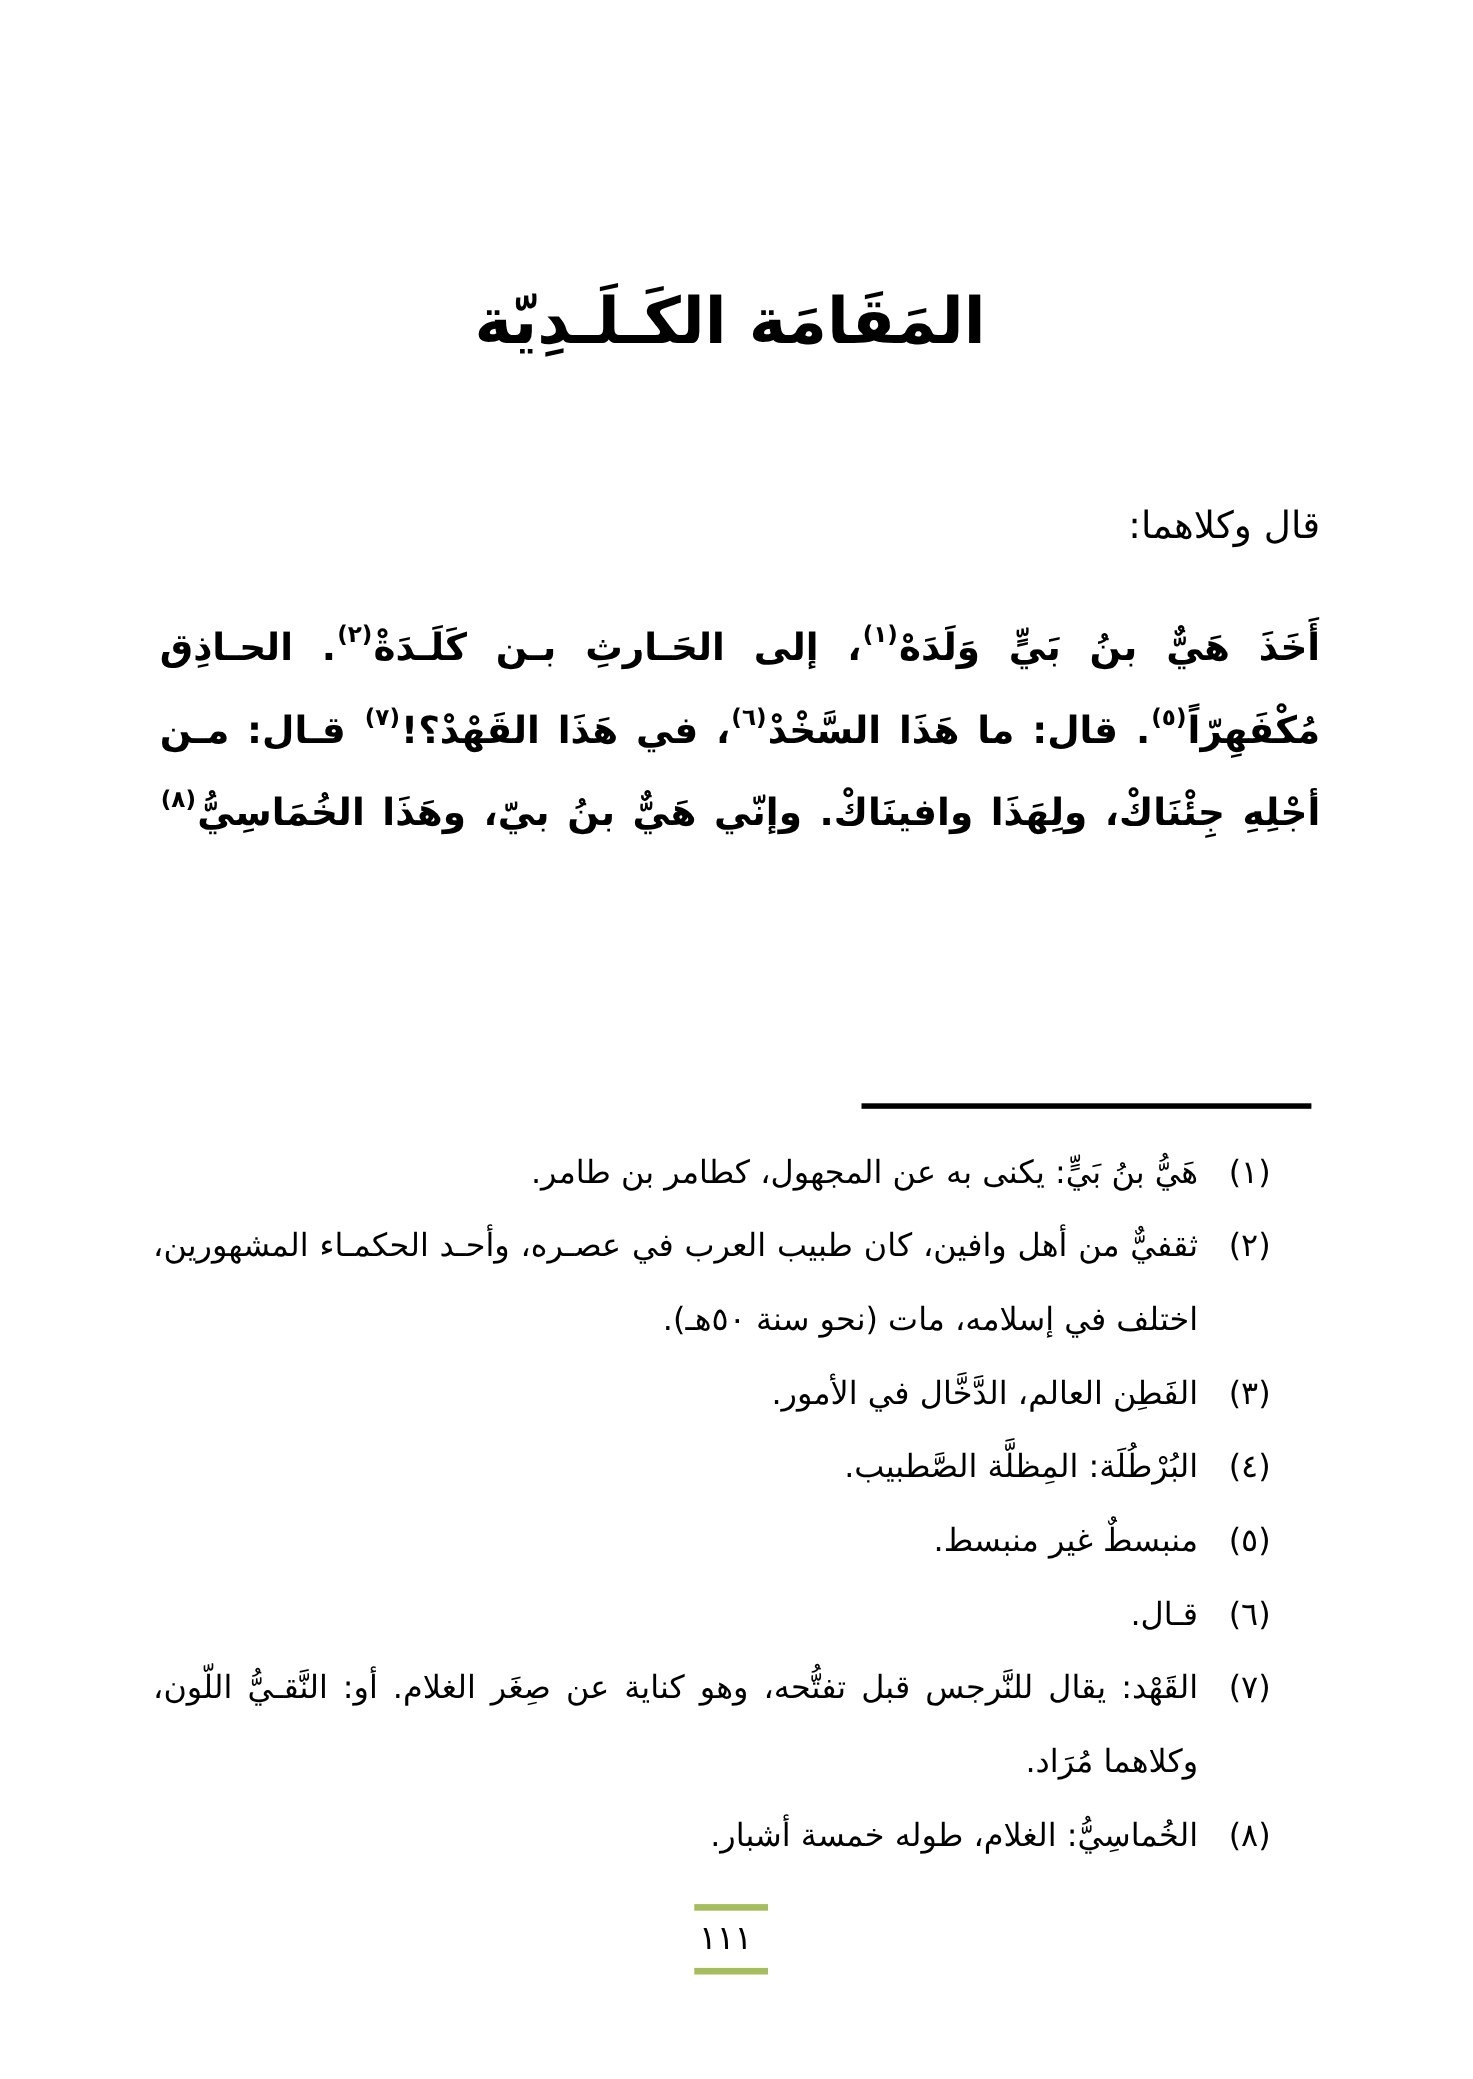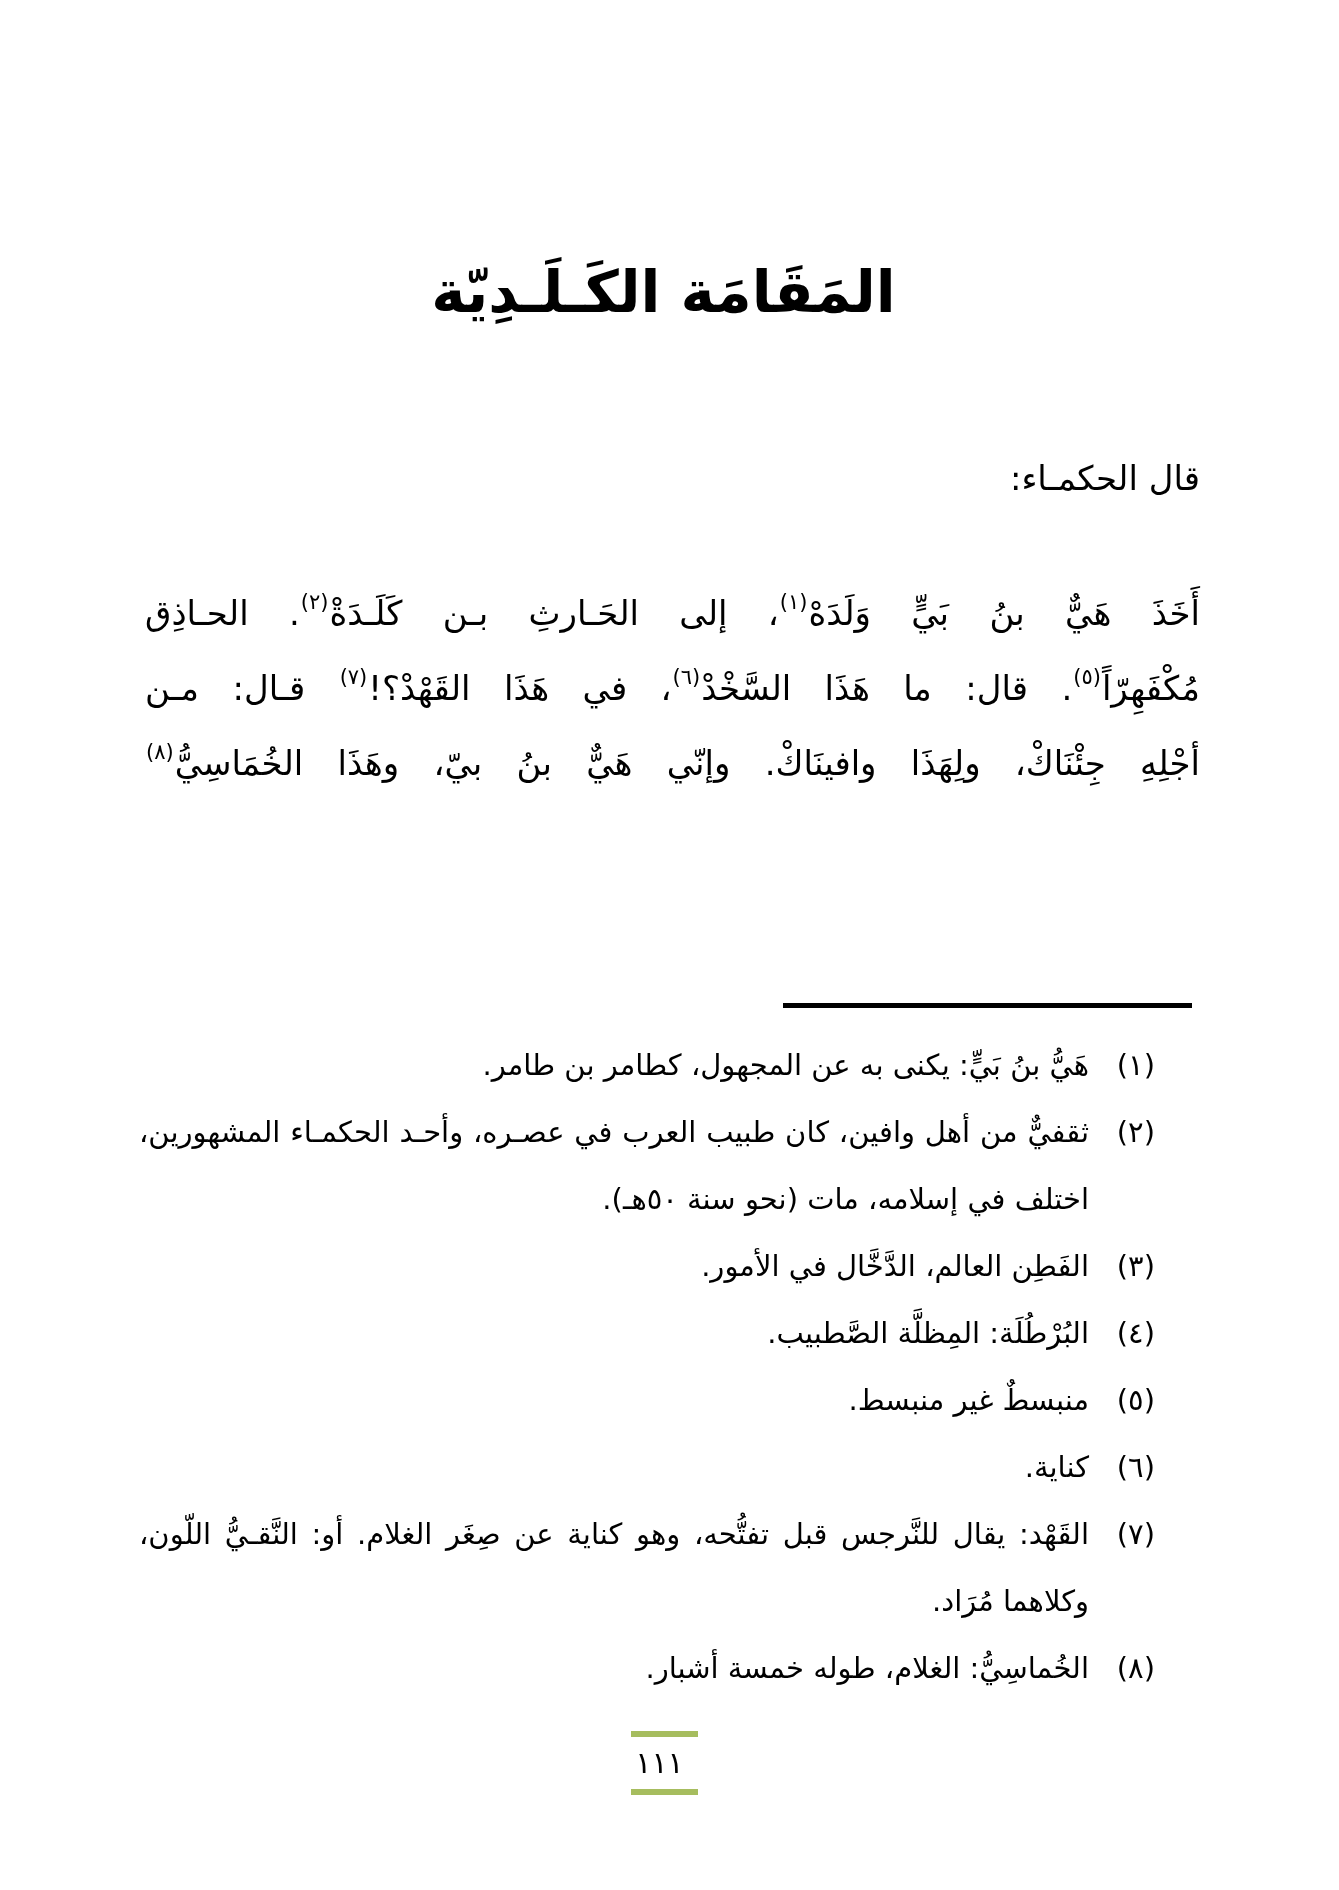--- a/index.html
+++ b/index.html
@@ -26,23 +26,24 @@
     letter-spacing: 1px;
   }
   .narrator-line {
     position: absolute;
     top: 458px;
     right: 139px;
     font-size: 34px;
   }
   .body-block {
     position: absolute;
-    top: 576px;
+    top: 552px;
     right: 139px;
     width: 1055px;
+    font-weight: bold;
   }
   .body-line {
     direction: rtl;
     font-size: 34px;
     line-height: 75px;
     height: 75px;
     white-space: nowrap;
     text-align: justify;
     text-align-last: justify;
     overflow: visible;
@@ -102,21 +103,21 @@
     text-align: center;
   }
 </style>
 </head>
 <body>
 
 <div class="page">
 
   <div class="page-title">المَقَامَة الكَـلَـدِيّة</div>
 
-  <div class="narrator-line">قال الحكمـاء:</div>
+  <div class="narrator-line">قال وكلاهما:</div>
 
   <div class="body-block">
       <div class="body-line">أَخَذَ هَيٌّ بنُ بَيٍّ وَلَدَهْ<sup>(١)</sup>، إلى الحَـارثِ بـن كَلَـدَةْ<sup>(٢)</sup>. الحـاذِق</div>
       <div class="body-line">مُكْفَهِرّاً<sup>(٥)</sup>. قال: ما هَذَا السَّخْدْ<sup>(٦)</sup>، في هَذَا القَهْدْ؟!<sup>(٧)</sup> قـال: مـن</div>
       <div class="body-line">أجْلِهِ جِئْنَاكْ، ولِهَذَا وافينَاكْ. وإنّي هَيٌّ بنُ بيّ، وهَذَا الخُمَاسِيُّ<sup>(٨)</sup></div>
     </div>
 
   <div class="rule-bar"></div>
 
   <div class="footnotes">
@@ -135,21 +136,21 @@
       <div class="footnote-item">
         <div class="footnote-number">(٤)</div>
         <div class="footnote-text">البُرْطُلَة: المِظلَّة الصَّطبيب.</div>
       </div>
       <div class="footnote-item">
         <div class="footnote-number">(٥)</div>
         <div class="footnote-text">منبسطٌ غير منبسط.</div>
       </div>
       <div class="footnote-item">
         <div class="footnote-number">(٦)</div>
-        <div class="footnote-text">كناية.</div>
+        <div class="footnote-text">قـال.</div>
       </div>
       <div class="footnote-item">
         <div class="footnote-number">(٧)</div>
         <div class="footnote-text">القَهْد: يقال للنَّرجس قبل تفتُّحه، وهو كناية عن صِغَر الغلام. أو: النَّقـيُّ اللّون، وكلاهما مُرَاد.</div>
       </div>
       <div class="footnote-item">
         <div class="footnote-number">(٨)</div>
         <div class="footnote-text">الخُماسِيُّ: الغلام، طوله خمسة أشبار.</div>
       </div>
     </div>

